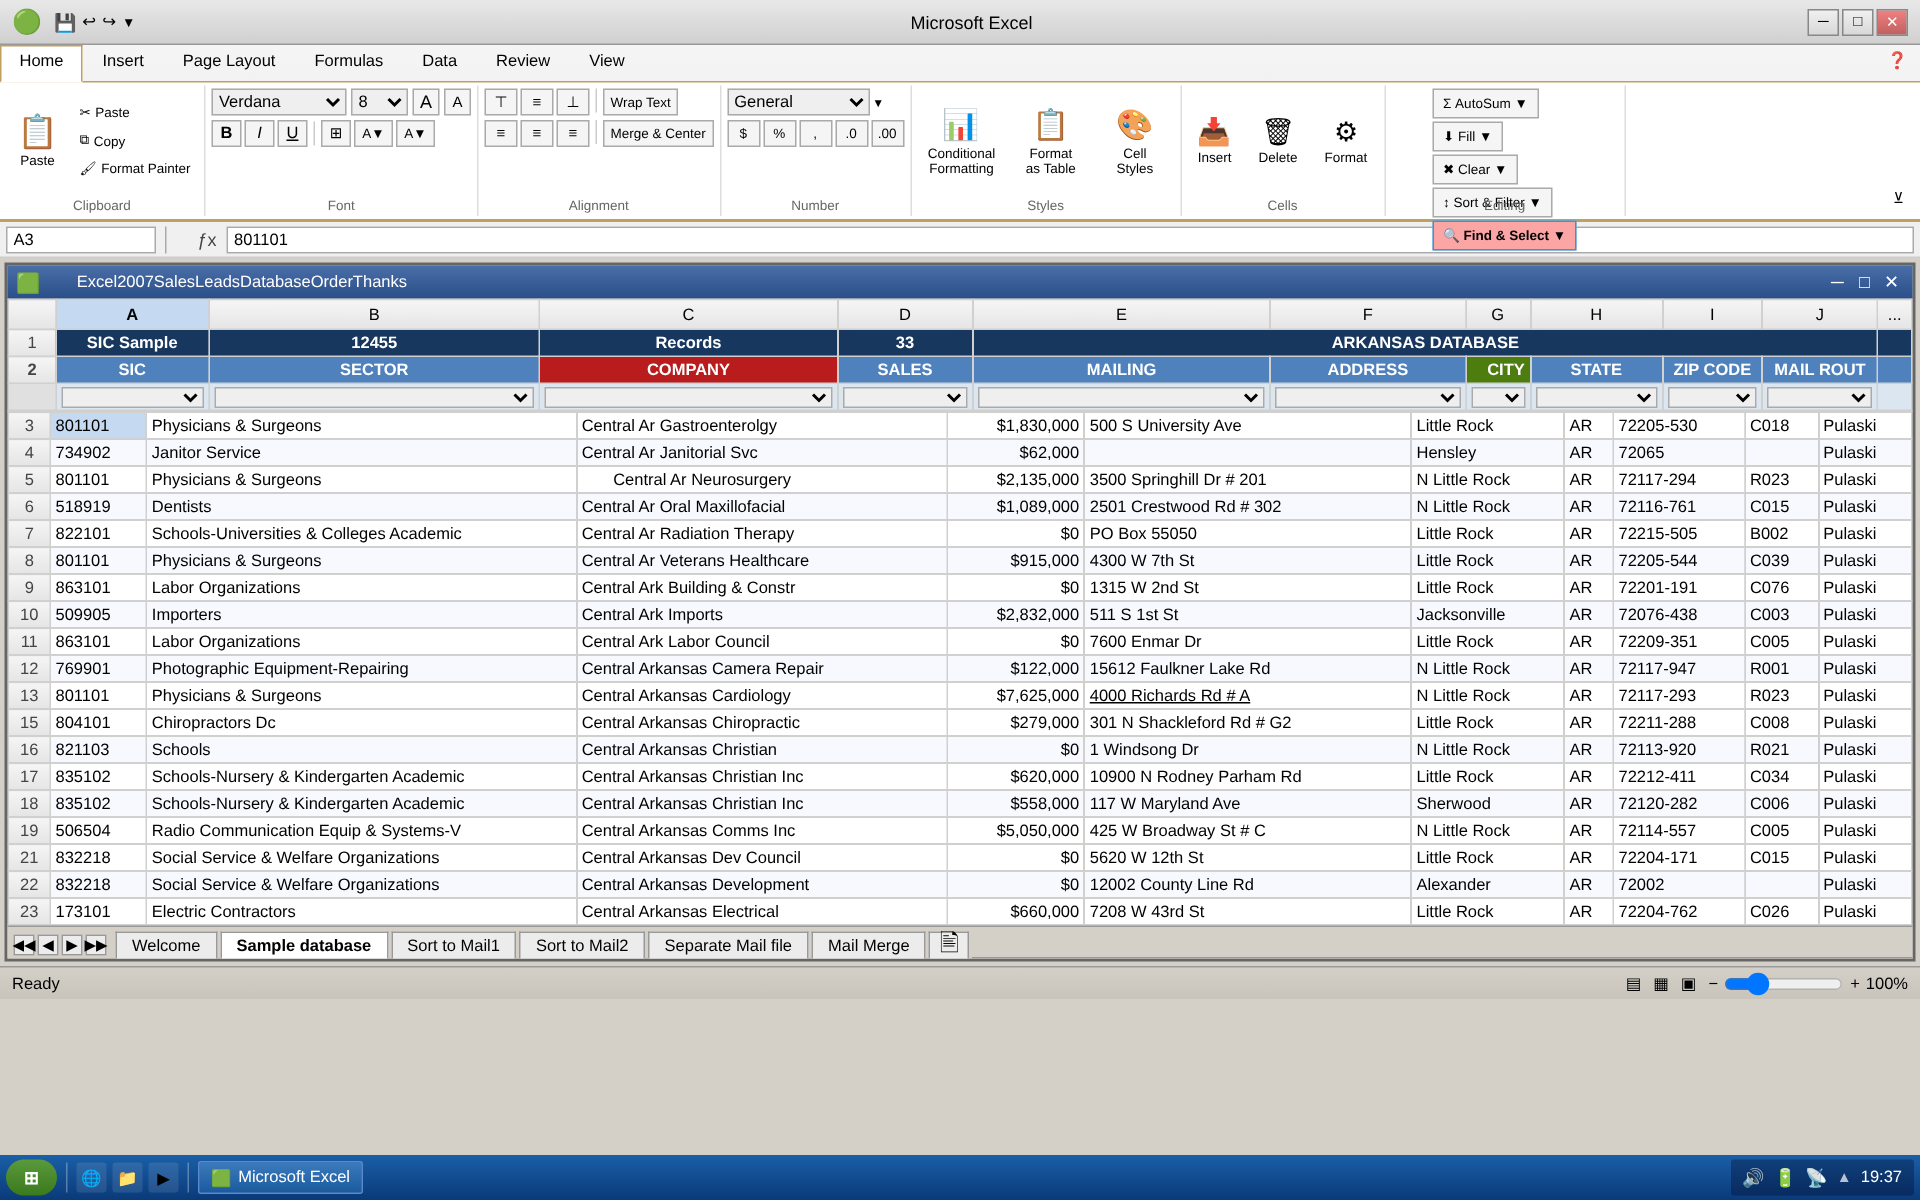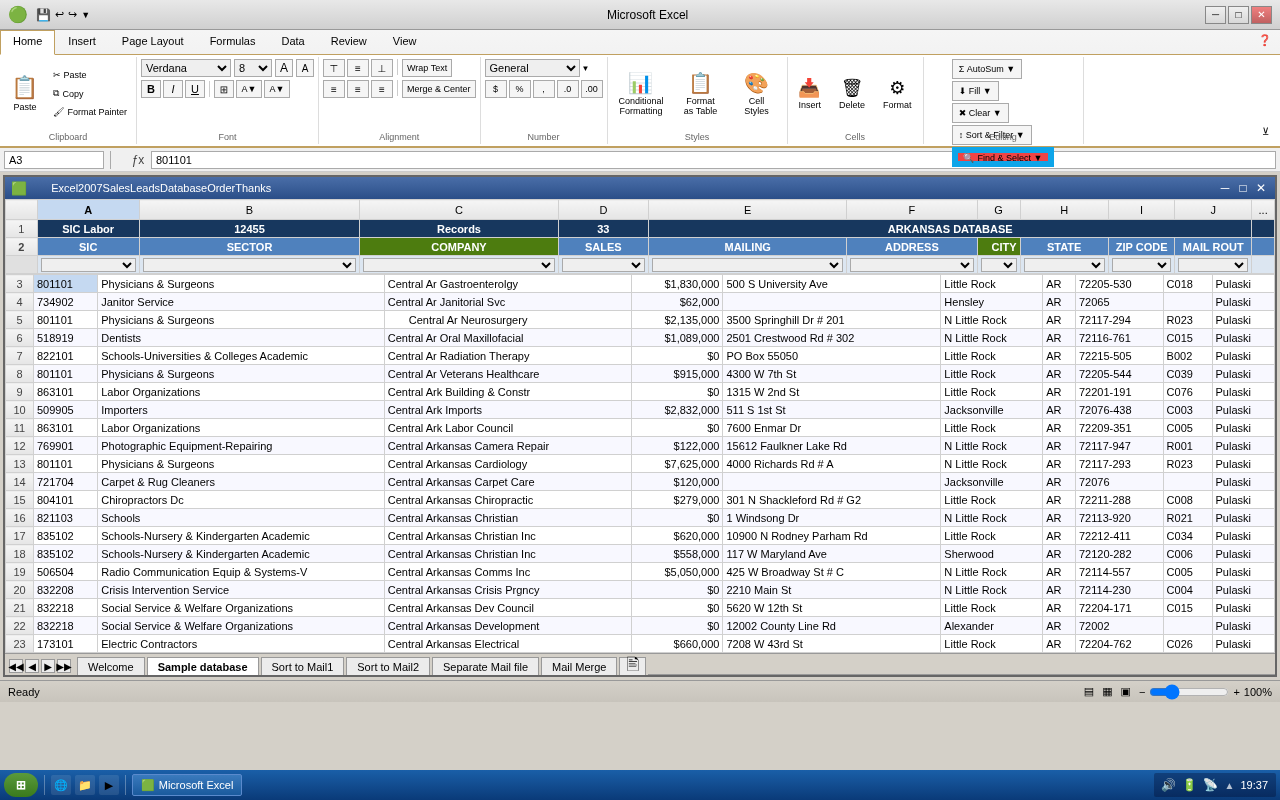--- a/index.html
+++ b/index.html
@@ -232,21 +232,21 @@
         <div style="display:flex;gap:2px;">
           <button style="height:20px;padding:0 6px;border:1px solid #aaa;background:#f5f5f5;font-size:9px;cursor:pointer;">⬇ Fill ▼</button>
         </div>
         <div style="display:flex;gap:2px;">
           <button style="height:20px;padding:0 6px;border:1px solid #aaa;background:#f5f5f5;font-size:9px;cursor:pointer;">✖ Clear ▼</button>
         </div>
         <div style="display:flex;gap:2px;">
           <button style="height:20px;padding:0 6px;border:1px solid #aaa;background:#f5f5f5;font-size:9px;cursor:pointer;">↕ Sort &amp; Filter ▼</button>
         </div>
         <div style="display:flex;gap:2px;">
-          <button style="height:20px;padding:0 6px;border:6px solid #0ea5e9;background:#ef4444;font-size:9px;cursor:pointer;">🔍 Find &amp; Select ▼</button>
+          <button style="height:20px;padding:0 6px;border:1px solid #0ea5e9;background:#fca5a5;font-size:9px;cursor:pointer;font-weight:bold;">🔍 Find &amp; Select ▼</button>
         </div>
       </div>
       <span class="ribbon-group-label">Editing</span>
     </div>
 
     <div style="flex:1;"></div>
     <div style="width:16px;height:16px;align-self:flex-end;margin:2px;font-size:10px;cursor:pointer;">⊻</div>
   </div>
 </div>
 
@@ -287,33 +287,33 @@
           <th style="width:78px;">H</th>
           <th style="width:48px;">I</th>
           <th style="width:60px;">J</th>
           <th style="width:20px;">...</th>
         </tr>
       </thead>
       <tbody>
 
         <tr style="background:#17375e;">
           <td class="row-header">1</td>
-          <td style="background:#17375e;color:white;font-weight:bold;text-align:center;">SIC Labor</td>
+          <td style="background:#17375e;color:white;font-weight:bold;text-align:center;">SIC Sample</td>
           <td style="background:#17375e;color:white;font-weight:bold;text-align:center;">12455</td>
           <td style="background:#17375e;color:white;font-weight:bold;text-align:center;">Records</td>
           <td style="background:#17375e;color:white;font-weight:bold;text-align:center;">33</td>
           <td colspan="6" style="background:#17375e;color:white;font-weight:bold;text-align:center;">ARKANSAS DATABASE</td>
           <td style="background:#17375e;"></td>
         </tr>
 
         <tr style="background:#4f81bd;color:white;font-weight:bold;">
           <td class="row-header">2</td>
           <td style="background:#4f81bd;color:white;font-weight:bold;text-align:center;">SIC</td>
           <td style="background:#4f81bd;color:white;font-weight:bold;text-align:center;">SECTOR</td>
-          <td style="background:#4d7c0f;color:white;font-weight:bold;text-align:center;">COMPANY</td>
+          <td style="background:#b91c1c;color:white;font-weight:bold;text-align:center;">COMPANY</td>
           <td style="background:#4f81bd;color:white;font-weight:bold;text-align:center;">SALES</td>
           <td style="background:#4f81bd;color:white;font-weight:bold;text-align:center;">MAILING</td>
           <td style="background:#4f81bd;color:white;font-weight:bold;text-align:center;">ADDRESS</td>
           <td style="background:#4d7c0f;color:white;font-weight:bold;text-align:right;">CITY</td>
           <td style="background:#4f81bd;color:white;font-weight:bold;text-align:center;">STATE</td>
           <td style="background:#4f81bd;color:white;font-weight:bold;text-align:center;">ZIP CODE</td>
           <td style="background:#4f81bd;color:white;font-weight:bold;text-align:center;">MAIL ROUT</td>
           <td style="background:#4f81bd;color:white;font-weight:bold;text-align:center;"></td>
         </tr>
 
@@ -465,38 +465,25 @@
     <td>72117-947</td>
     <td>R001</td>
     <td>Pulaski</td>
   </tr>
           <tr style="background: white;">
     <td class="row-header">13</td>
     <td style="background:white;">801101</td>
     <td style="max-width:195px;overflow:hidden;">Physicians &amp; Surgeons</td>
     <td style="max-width:175px;overflow:hidden;">Central Arkansas Cardiology</td>
     <td style="text-align:right;">$7,625,000</td>
-    <td style="max-width:175px;overflow:hidden;">4000 Richards Rd # A</td>
+    <td style="max-width:175px;overflow:hidden;text-decoration:underline;">4000 Richards Rd # A</td>
     <td>N Little Rock</td>
     <td>AR</td>
     <td>72117-293</td>
     <td>R023</td>
-    <td>Pulaski</td>
-  </tr>
-          <tr style="background: rgb(248, 248, 255);">
-    <td class="row-header">14</td>
-    <td style="background:#f8f8ff;">721704</td>
-    <td style="max-width:195px;overflow:hidden;">Carpet &amp; Rug Cleaners</td>
-    <td style="max-width:175px;overflow:hidden;">Central Arkansas Carpet Care</td>
-    <td style="text-align:right;">$120,000</td>
-    <td style="max-width:175px;overflow:hidden;"></td>
-    <td>Jacksonville</td>
-    <td>AR</td>
-    <td>72076</td>
-    <td></td>
     <td>Pulaski</td>
   </tr>
           <tr style="background: white;">
     <td class="row-header">15</td>
     <td style="background:white;">804101</td>
     <td style="max-width:195px;overflow:hidden;">Chiropractors Dc</td>
     <td style="max-width:175px;overflow:hidden;">Central Arkansas Chiropractic</td>
     <td style="text-align:right;">$279,000</td>
     <td style="max-width:175px;overflow:hidden;">301 N Shackleford Rd # G2</td>
     <td>Little Rock</td>
@@ -548,33 +535,20 @@
     <td class="row-header">19</td>
     <td style="background:white;">506504</td>
     <td style="max-width:195px;overflow:hidden;">Radio Communication Equip &amp; Systems-V</td>
     <td style="max-width:175px;overflow:hidden;">Central Arkansas Comms Inc</td>
     <td style="text-align:right;">$5,050,000</td>
     <td style="max-width:175px;overflow:hidden;">425 W Broadway St # C</td>
     <td>N Little Rock</td>
     <td>AR</td>
     <td>72114-557</td>
     <td>C005</td>
-    <td>Pulaski</td>
-  </tr>
-          <tr style="background: rgb(248, 248, 255);">
-    <td class="row-header">20</td>
-    <td style="background:#f8f8ff;">832208</td>
-    <td style="max-width:195px;overflow:hidden;">Crisis Intervention Service</td>
-    <td style="max-width:175px;overflow:hidden;">Central Arkansas Crisis Prgncy</td>
-    <td style="text-align:right;">$0</td>
-    <td style="max-width:175px;overflow:hidden;">2210 Main St</td>
-    <td>N Little Rock</td>
-    <td>AR</td>
-    <td>72114-230</td>
-    <td>C004</td>
     <td>Pulaski</td>
   </tr>
           <tr style="background: white;">
     <td class="row-header">21</td>
     <td style="background:white;">832218</td>
     <td style="max-width:195px;overflow:hidden;">Social Service &amp; Welfare Organizations</td>
     <td style="max-width:175px;overflow:hidden;">Central Arkansas Dev Council</td>
     <td style="text-align:right;">$0</td>
     <td style="max-width:175px;overflow:hidden;">5620 W 12th St</td>
     <td>Little Rock</td>

